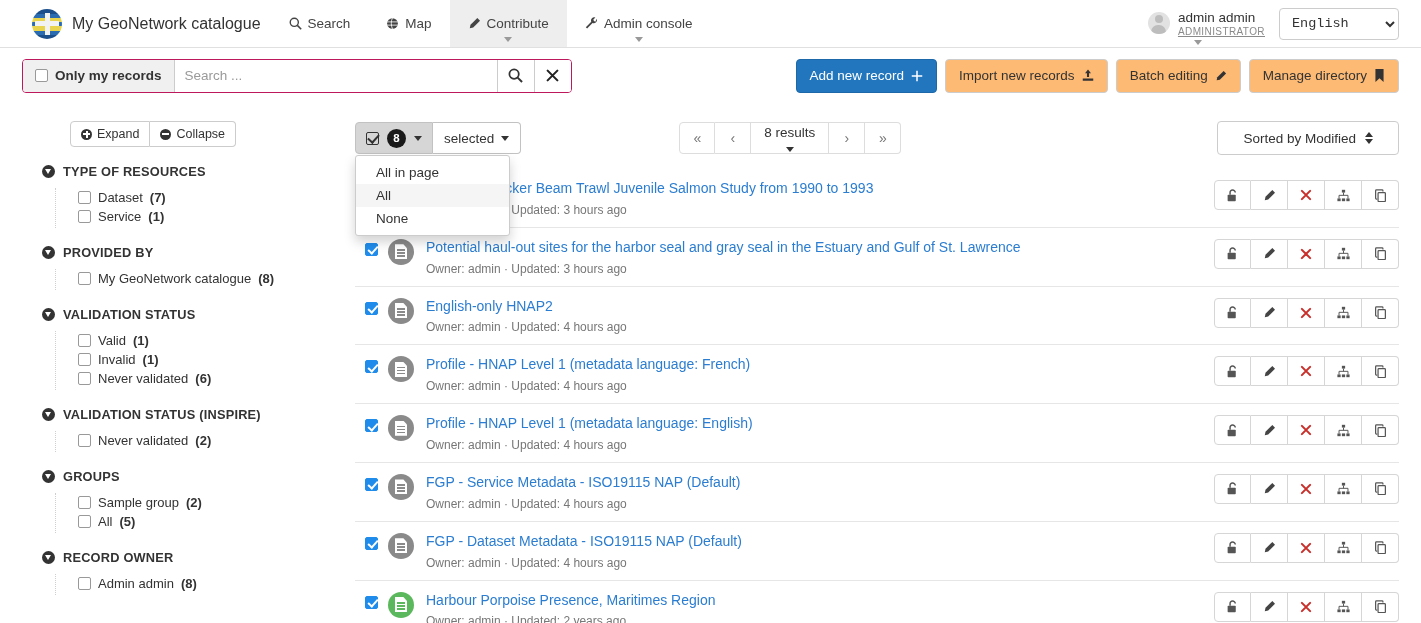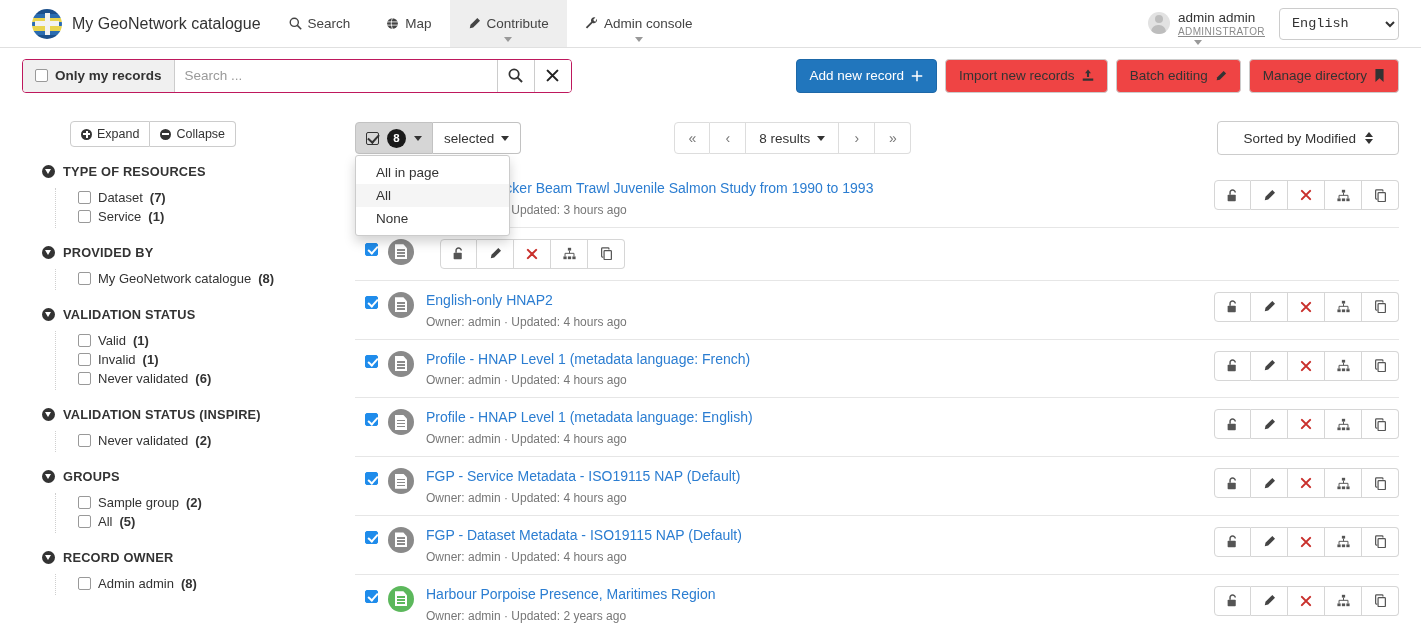--- a/index.html
+++ b/index.html
@@ -170,21 +170,21 @@
     border-left: 1px solid #ccc;
     background: #fff; cursor: pointer;
     color: #333;
   }
   .tb-right { margin-left: auto; display: flex; align-items: center; gap: 8px; }
   .btn {
     height: 34px;
     display: inline-flex; align-items: center; gap: 7px;
     padding: 0 13px;
     border: 1px solid #ccc; border-radius: 4px;
-    background: #ef4444; color: #333;
+    background: #fdba74; color: #333;
     font-size: 13.5px; cursor: pointer; white-space: nowrap;
     font-family: "Liberation Sans", sans-serif;
   }
   .btn.primary { background: #2176bd; border-color: #1d68a8; color: #fff; }
 
   
   .body-wrap { display: flex; align-items: flex-start; }
   .sidebar { width: 355px; padding: 18px 0 0 42px; flex: 0 0 auto; }
   .ec-group { display: inline-flex; margin-left: 28px; }
   .ec-btn {
@@ -297,21 +297,21 @@
   .pager { margin: 0 auto; display: flex; align-items: stretch; }
   .pg {
     height: 32px; min-width: 36px;
     display: inline-flex; align-items: center; justify-content: center;
     border: 1px solid #ddd; border-left: none;
     background: #fff; color: #777;
     font-size: 14px; cursor: pointer;
   }
   .pg:first-child { border-left: 1px solid #ddd; border-radius: 4px 0 0 4px; }
   .pg:last-child { border-radius: 0 4px 4px 0; }
-  .pg.count { color: #333; padding: 0 13px; gap: 7px; font-size: 13.5px; }
+  .pg.count { color: #333; padding: 0 13px; gap: 7px; font-size: 13.5px; flex-direction: column; }
   .sort-btn {
     height: 34px; margin-left: auto;
     display: inline-flex; align-items: center; gap: 9px;
     padding: 0 25px;
     border: 1px solid #ccc; border-radius: 4px;
     background: #fff; color: #333; font-size: 13.5px; cursor: pointer;
   }
   .updown { display:inline-flex; flex-direction:column; gap:2px; }
   .updown i { width:0;height:0;border-left:4px solid transparent;border-right:4px solid transparent; }
   .updown i.u { border-bottom:5px solid #333; }
@@ -691,20 +691,24 @@
               </svg>
             </div>
         </div>
       </div>
 
       <div class="rec-row">
         <span class="cb checked rec-cb"></span>
         <span class="rec-ico">
             <span class="doc-glyph"></span>
           </span>
+        <div class="rec-text">
+          <a class="rec-title">Potential haul-out sites for the harbor seal and gray seal in the Estuary and Gulf of St. Lawrence</a>
+          <div class="rec-meta">Owner: admin · Updated: 3 hours ago</div>
+        </div>
         <div class="rec-actions">
           <div class="act">
               <svg width="13" height="13" viewBox="0 0 16 16">
                 <rect x="2" y="7" width="10" height="8" rx="1" fill="#555"></rect>
                 <path d="M5 7V4.6A3.2 3.2 0 0111.4 4.3" fill="none" stroke="#555" stroke-width="1.8"></path>
               </svg>
             </div>
           <div class="act">
               <svg width="13" height="13" viewBox="0 0 16 16">
                 <path d="M11.5 1.2l3.3 3.3-8.4 8.4-4.2.9.9-4.2z" fill="#444"></path>

